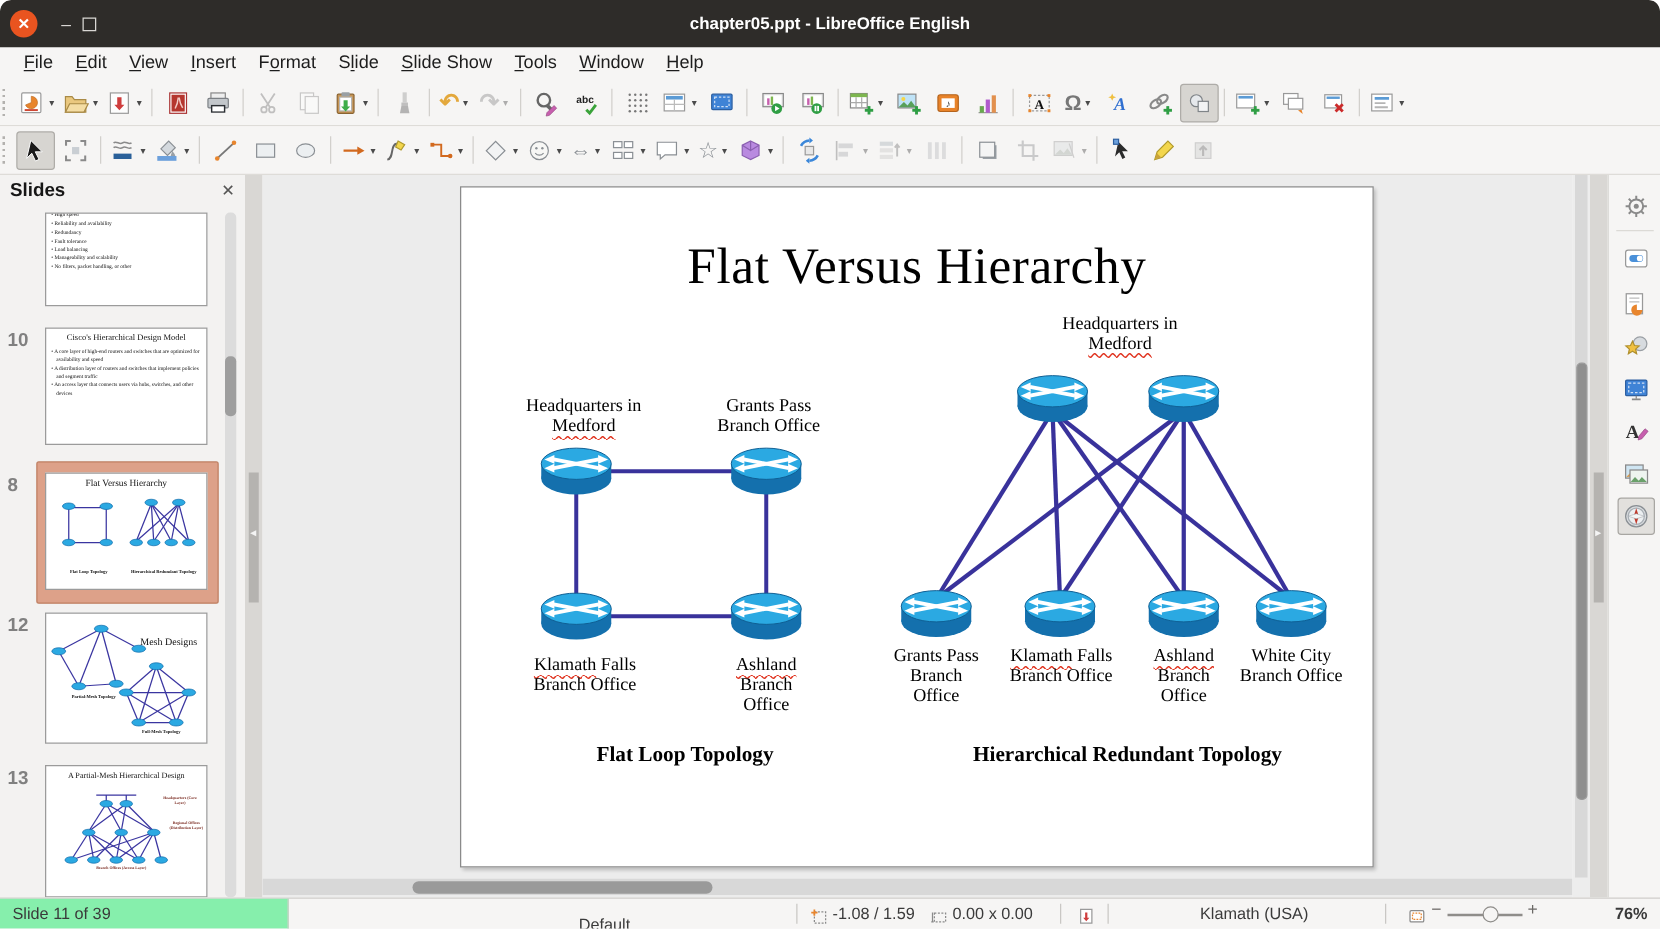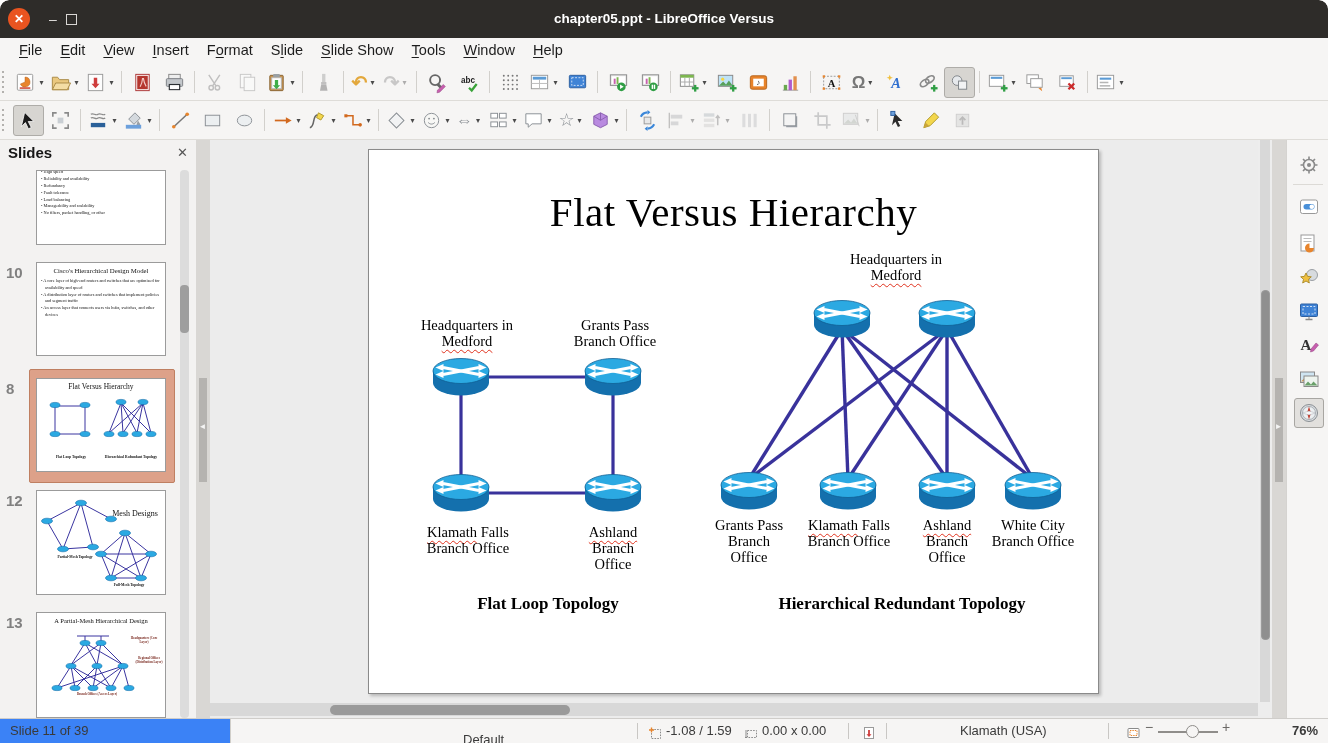--- a/index.html
+++ b/index.html
@@ -83,42 +83,42 @@
   #sidebar{position:relative;width:42px;height:100%;background:#f6f5f4;border-left:1px solid #d5d3d0;flex:none;box-sizing:border-box;}
   .sbtab{position:absolute;left:7px;width:28px;height:28px;display:flex;align-items:center;justify-content:center;border:1px solid transparent;border-radius:3px;}
   .sbtab svg{width:24px;height:24px;}
   .sbtab.active{background:#e2e0dd;border-color:#a8a6a2;}
   #sb-divider{position:absolute;left:6px;top:44px;width:30px;height:1px;background:#dcdad6;}
 
   
   #statusbar{position:absolute;left:0;top:718px;width:100%;height:25px;background:#f6f5f4;border-top:1px solid #cfcdca;font-size:13px;color:#3a3a3a;}
   .sb-item{position:absolute;top:0;height:24px;line-height:24px;white-space:nowrap;}
   .sb-sep{position:absolute;top:4px;width:1px;height:16px;background:#c9c7c4;}
-  #sb-left{left:0;width:230px;background:#3b82f6;border-right:1px solid #d0cec9;}
+  #sb-left{left:0;width:230px;background:#86efac;border-right:1px solid #d0cec9;}
   #sb-left span{margin-left:10px;}
   #zoom-track{position:absolute;left:1158px;top:11.5px;width:60px;height:2px;background:#8f8d8a;}
   #zoom-handle{position:absolute;left:1186px;top:6px;width:11px;height:11px;border:1.5px solid #8f8d8a;border-radius:50%;background:#f6f5f4;}
   .zoom-pm{position:absolute;top:0;font-size:14px;color:#6b6966;}
 </style>
 </head>
 <body>
 
 <div id="app">
 
   <div id="titlebar">
     <div class="winbtn" id="btn-close">
         <span>✕</span>
       </div>
     <div class="winbtn" id="btn-min">
         <span>–</span>
       </div>
     <div class="winbtn" id="btn-max">
         <i></i>
       </div>
-    <div class="title">chapter05.ppt - LibreOffice Versus</div>
+    <div class="title">chapter05.ppt - LibreOffice English</div>
   </div>
 
   <div id="menubar">
       <span class="menu-item"><u>F</u>ile</span>
       <span class="menu-item"><u>E</u>dit</span>
       <span class="menu-item"><u>V</u>iew</span>
       <span class="menu-item"><u>I</u>nsert</span>
       <span class="menu-item">F<u>o</u>rmat</span>
       <span class="menu-item">S<u>l</u>ide</span>
       <span class="menu-item"><u>S</u>lide Show</span>

